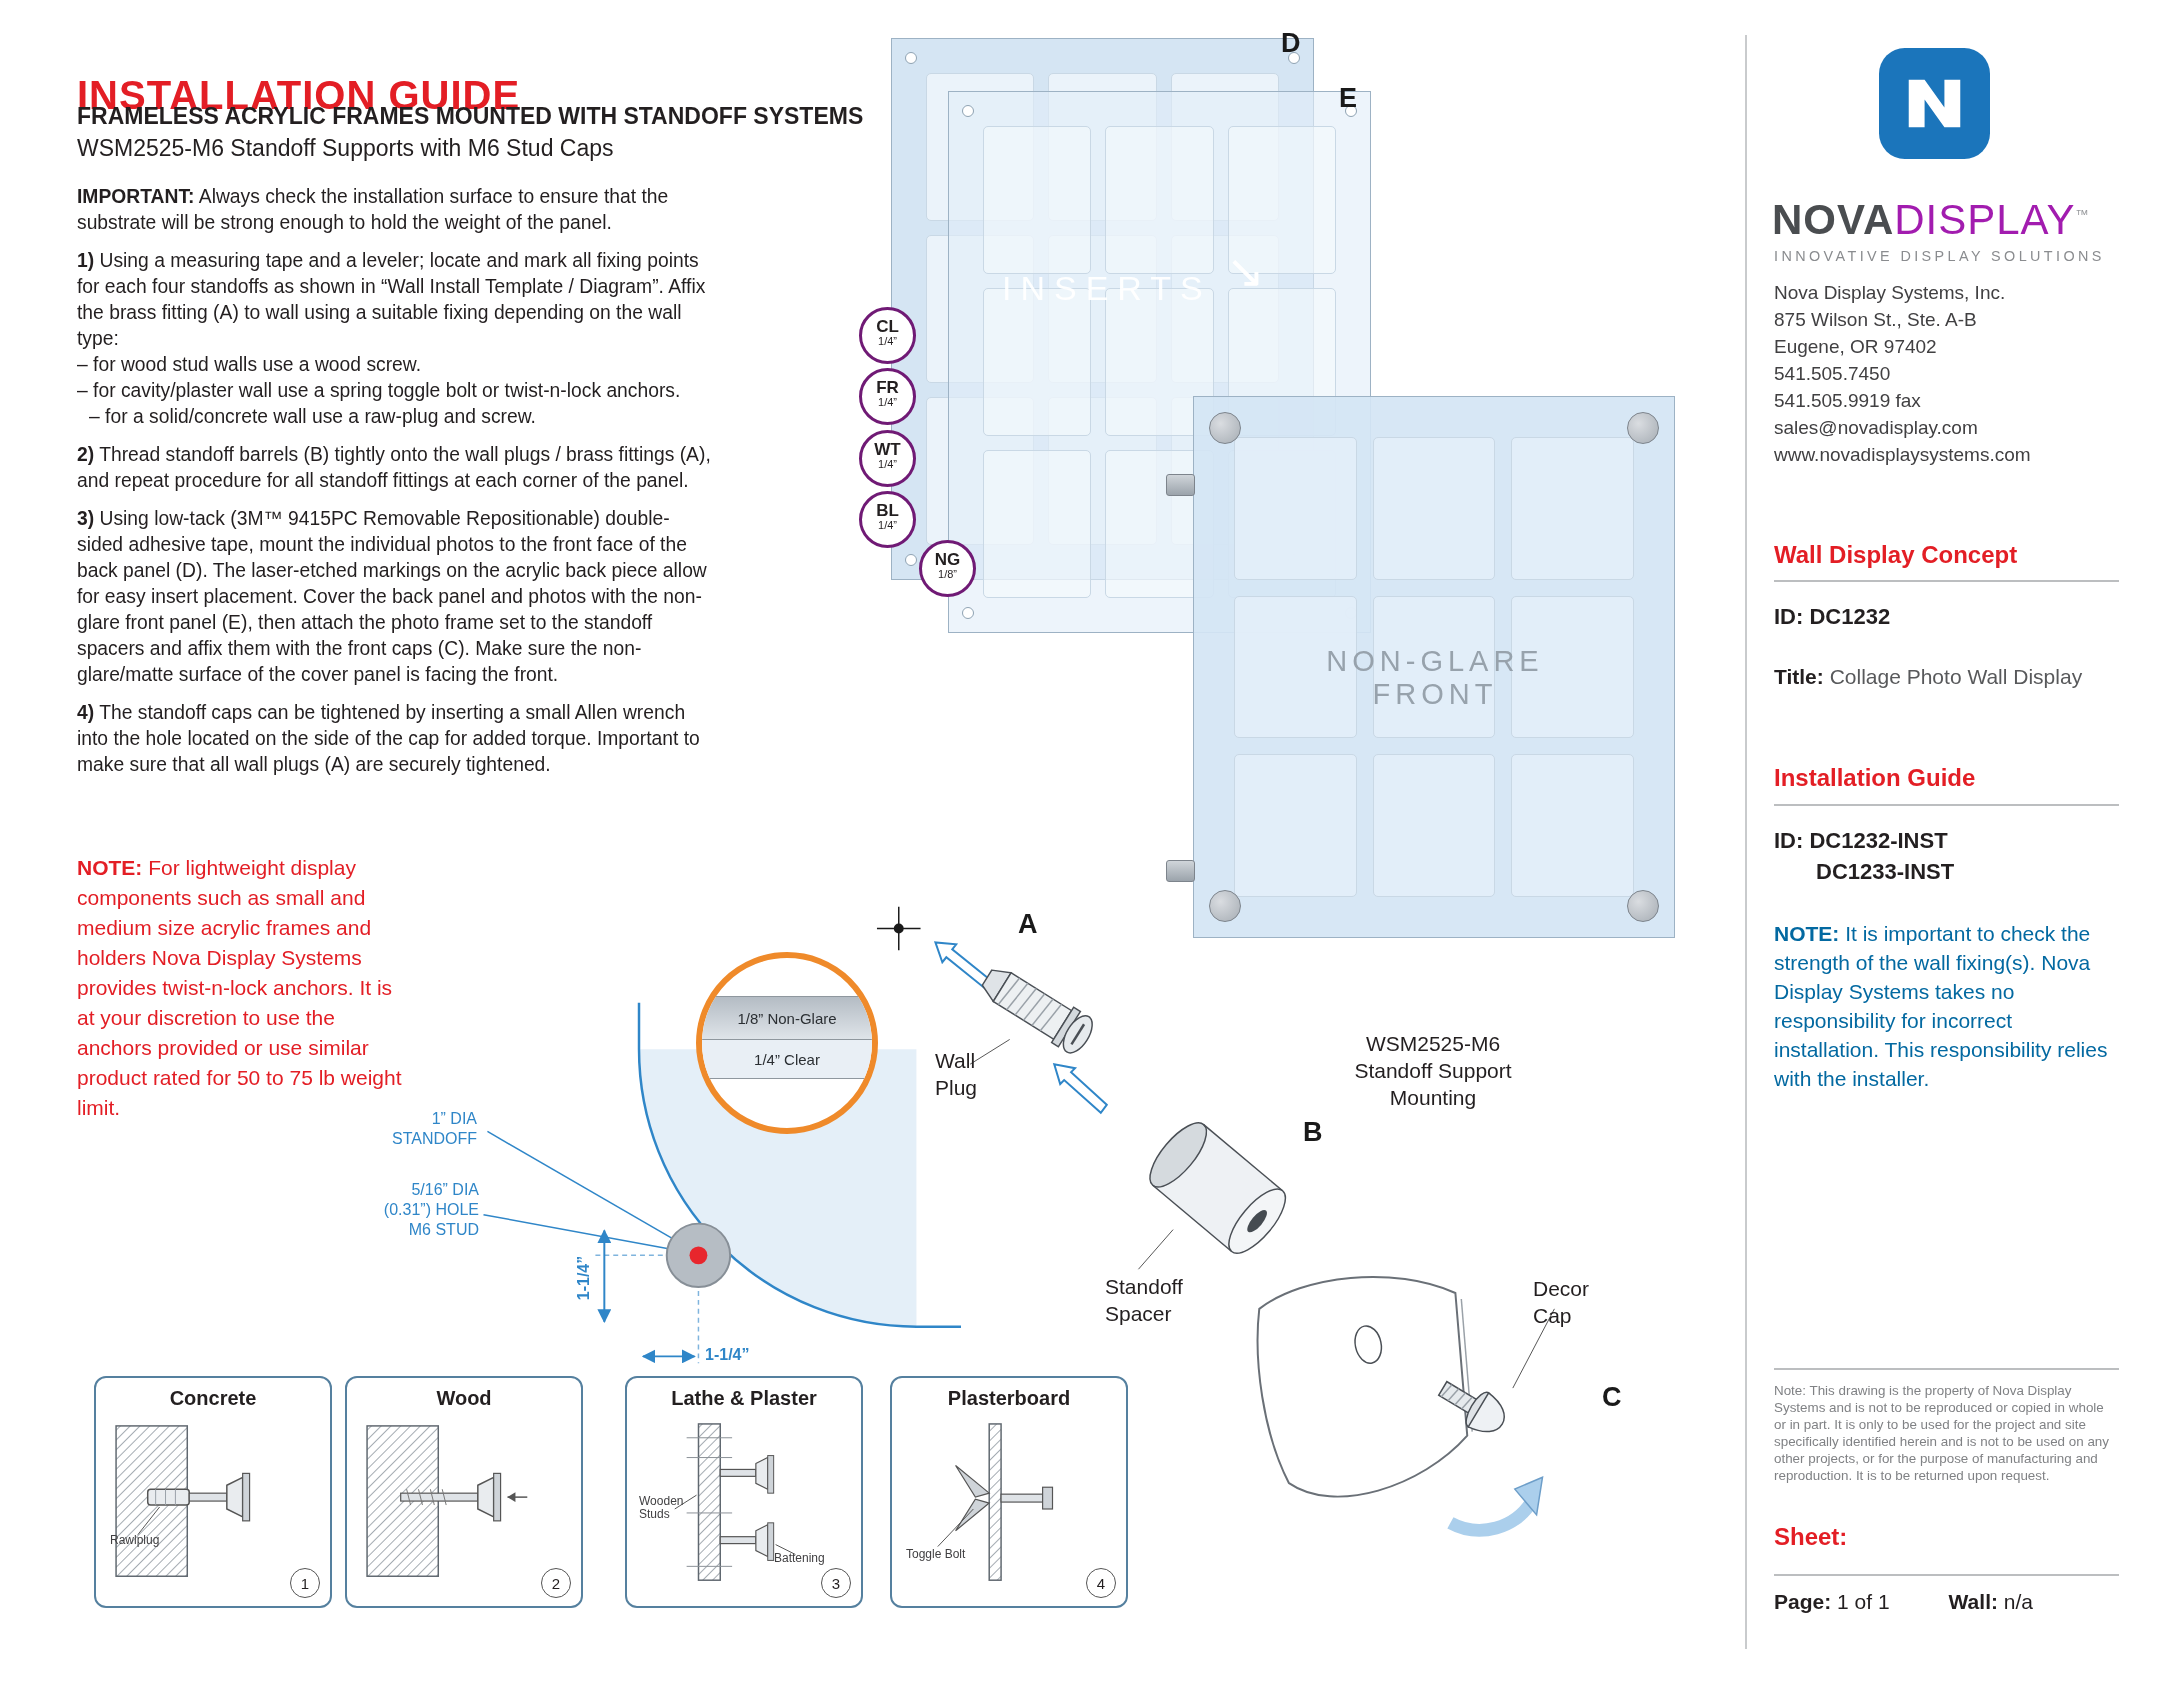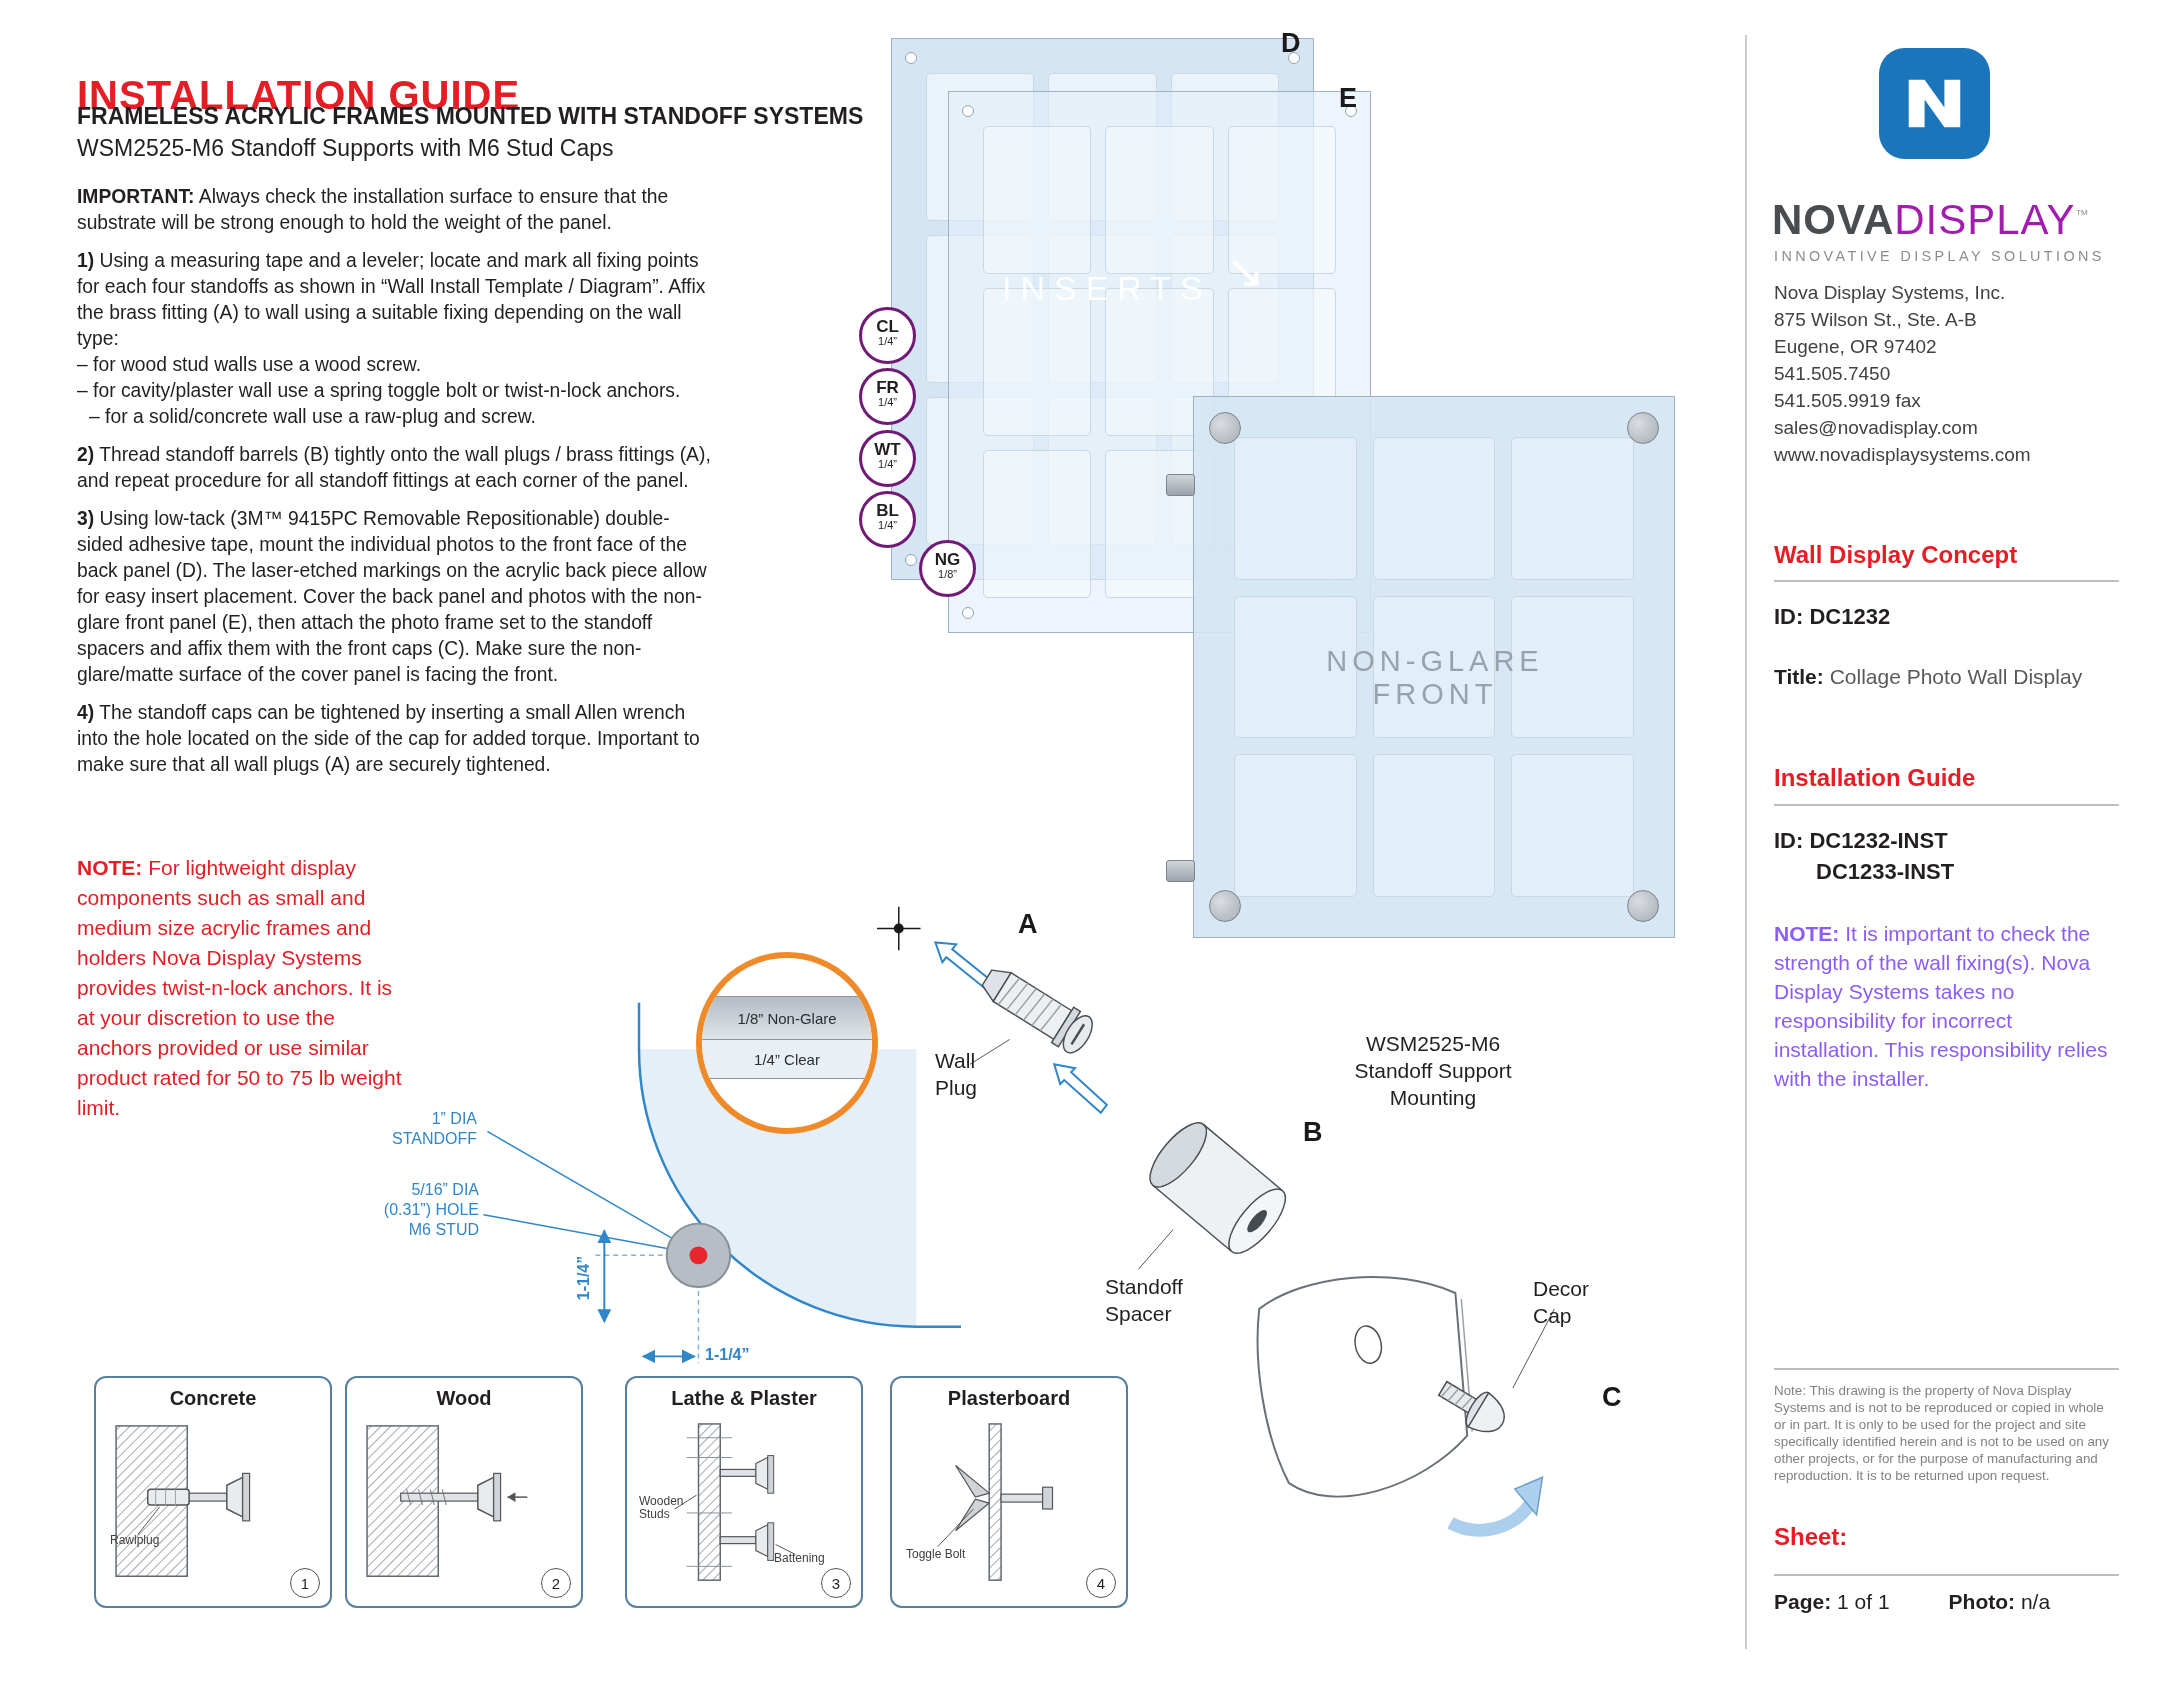--- a/index.html
+++ b/index.html
@@ -67,21 +67,21 @@
   .brand { left:1772px; top:196px; font-size:42px; letter-spacing:1px; }
   .brand .nova { color:#4a4d50; font-weight:bold; }
   .brand .display { color:#a21caf; }
   .brand .tm { font-size:13px; color:#97999c; vertical-align:super; }
   .tagline { left:1774px; top:248px; font-size:14.4px; letter-spacing:3.4px; color:#8a8c8f; }
   .address { left:1774px; top:279px; font-size:19px; line-height:27px; color:#414042; }
   .idrow { position:absolute; left:1774px; font-size:22px; }
   .idrow b { font-weight:bold; }
   .titlerow { position:absolute; left:1774px; font-size:21px; color:#58595b; }
   .titlerow b { color:#231f20; }
-  .side-note { position:absolute; left:1774px; top:919px; width:345px; font-size:21px; line-height:29px; color:#8b5cf6; }
+  .side-note { position:absolute; left:1774px; top:919px; width:345px; font-size:21px; line-height:29px; color:#0369a1; }
   .legal { position:absolute; left:1774px; top:1382px; width:345px; font-size:13.4px; line-height:17px; color:#808285; }
   .pagerow { position:absolute; left:1774px; top:1590px; width:345px; font-size:21px; display:flex; gap:59px; }
   .pagerow b { font-weight:bold; }
 </style>
 </head>
 <body>
 
 <div class="page">
 
   <h1 class="abs title">INSTALLATION GUIDE</h1>
@@ -416,17 +416,17 @@
     <b>NOTE:</b> <span>It is important to check the strength of the wall fixing(s). Nova Display Systems takes no responsibility for incorrect installation. This responsibility relies with the installer.</span>
   </div>
 
   <div class="rule" style="top:1368px"></div>
   <div class="legal">Note: This drawing is the property of Nova Display Systems and is not to be reproduced or copied in whole or in part. It is only to be used for the project and site specifically identified herein and is not to be used on any other projects, or for the purpose of manufacturing and reproduction. It is to be returned upon request.</div>
 
   <div class="side-h" style="top:1523px">Sheet:</div>
   <div class="rule" style="top:1574px"></div>
   <div class="pagerow">
     <span><b>Page:</b> <span>1 of 1</span></span>
-    <span><b>Photo:</b> <span>n/a</span></span>
+    <span><b>Wall:</b> <span>n/a</span></span>
   </div>
 
 </div>
 
 
 </body></html>

